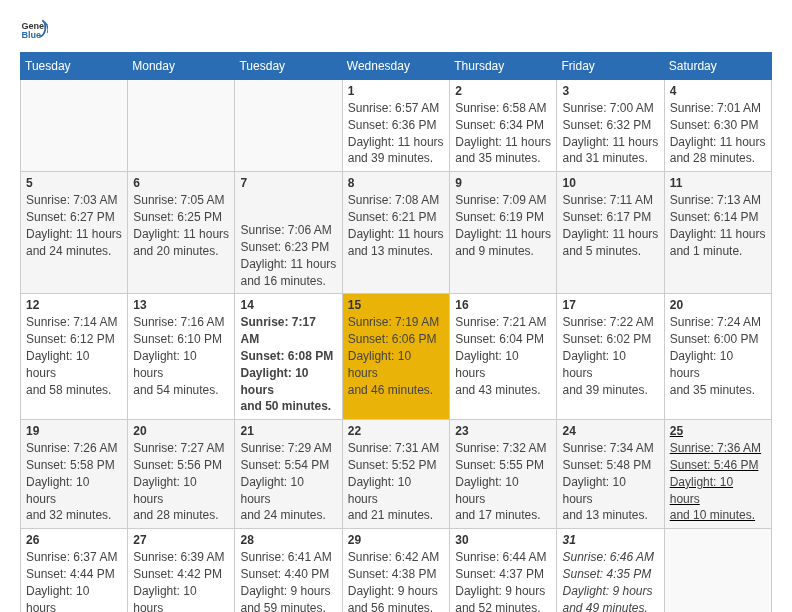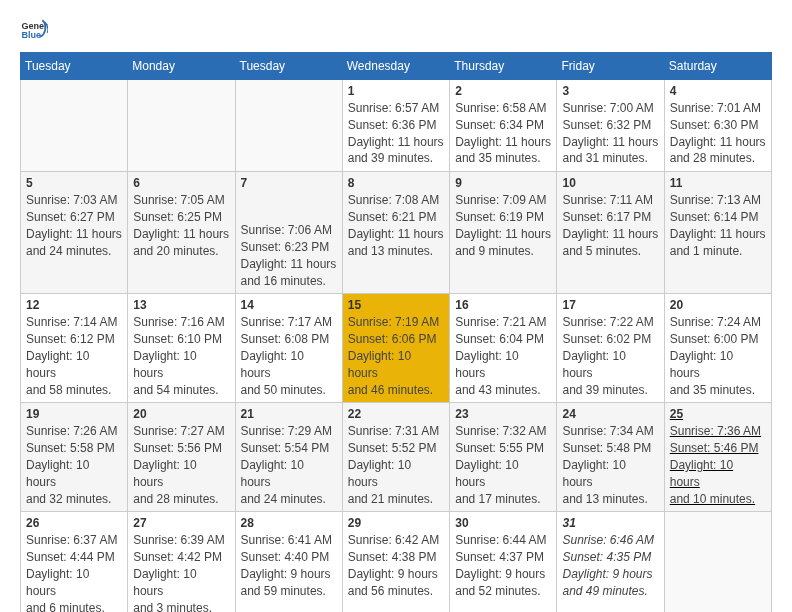--- a/index.html
+++ b/index.html
@@ -206,21 +206,21 @@
         </td>
         <td style="background: rgb(255, 255, 255);">
           <div class="day-number">13</div>
           <div class="day-info" style="white-space: pre-line;">Sunrise: 7:16 AM
 Sunset: 6:10 PM
 Daylight: 10 hours
 and 54 minutes.</div>
         </td>
         <td style="background: rgb(255, 255, 255);">
           <div class="day-number">14</div>
-          <div class="day-info" style="white-space: pre-line;">Sunrise: 7:17 AM
+          <div class="day-info" style="white-space: pre-line; font-weight: bold;">Sunrise: 7:17 AM
 Sunset: 6:08 PM
 Daylight: 10 hours
 and 50 minutes.</div>
         </td>
         <td style="background: #eab308;">
           <div class="day-number">15</div>
           <div class="day-info" style="white-space: pre-line;">Sunrise: 7:19 AM
 Sunset: 6:06 PM
 Daylight: 10 hours
 and 46 minutes.</div>

